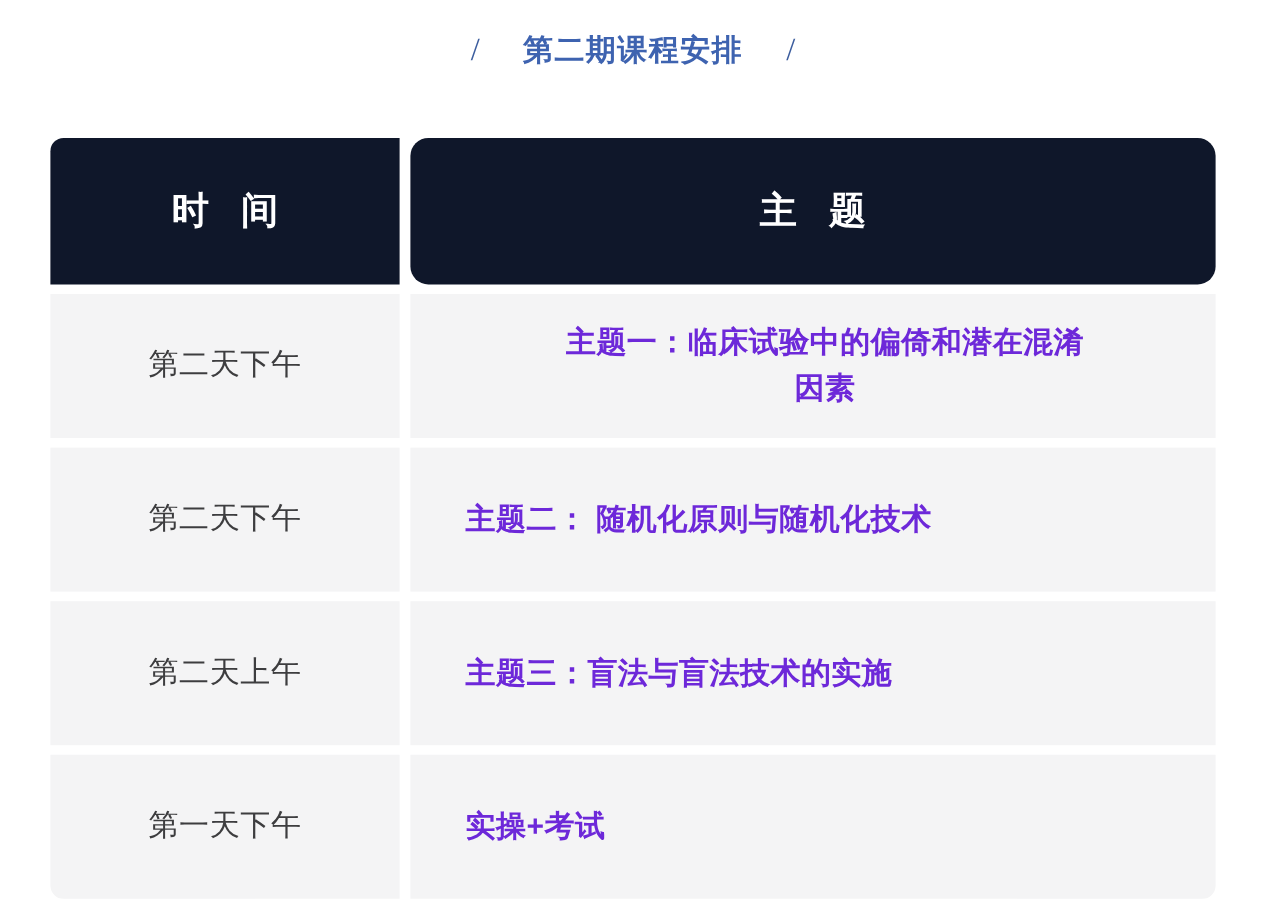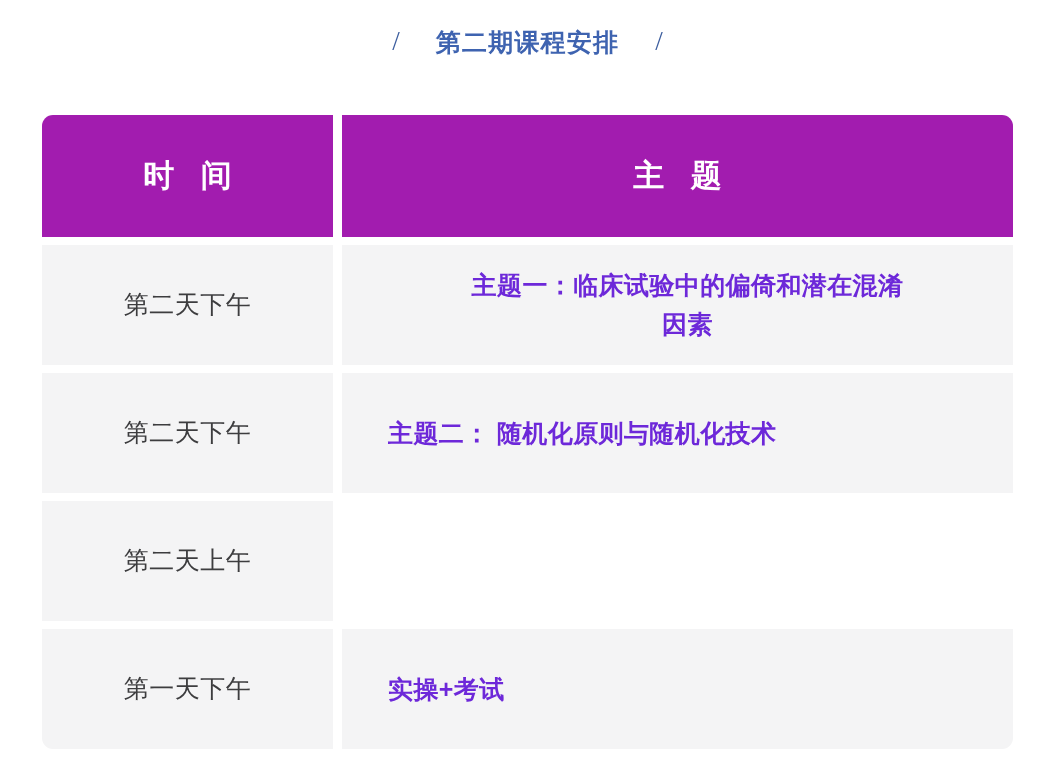--- a/index.html
+++ b/index.html
@@ -85,29 +85,30 @@
     flex: 1 1 auto;
     box-sizing: border-box;
     display: flex;
     align-items: center;
   }
 
   
   .row-header { height: 122px; }
   .row-header .cell-time,
   .row-header .cell-topic {
-    background: #a21caf;
+    background: #0f172a;
     height: 122px;
   }
   .row-header .cell-time {
     border-top-left-radius: 11px;
   }
   .row-header .cell-topic {
     border-top-right-radius: 11px;
     justify-content: center;
+    border-radius: 15px;
   }
   .header-label {
     color: #ffffff;
     font-size: 31px;
     font-weight: bold;
     letter-spacing: 9px;
     text-indent: 9px;
     line-height: 1.2;
   }
 
@@ -186,20 +187,23 @@
       </div>
       <div class="cell-topic">
         <span class="topic-label left wrap">主题二： 随机化原则与随机化技术</span>
       </div>
     </div>
 
     <div class="row row-body">
       <div class="cell-time">
         <span class="time-label">第二天上午</span>
       </div>
+      <div class="cell-topic">
+        <span class="topic-label left wrap">主题三：盲法与盲法技术的实施</span>
+      </div>
     </div>
 
     <div class="row row-body last">
       <div class="cell-time">
         <span class="time-label">第一天下午</span>
       </div>
       <div class="cell-topic">
         <span class="topic-label left wrap">实操+考试</span>
       </div>
     </div>

